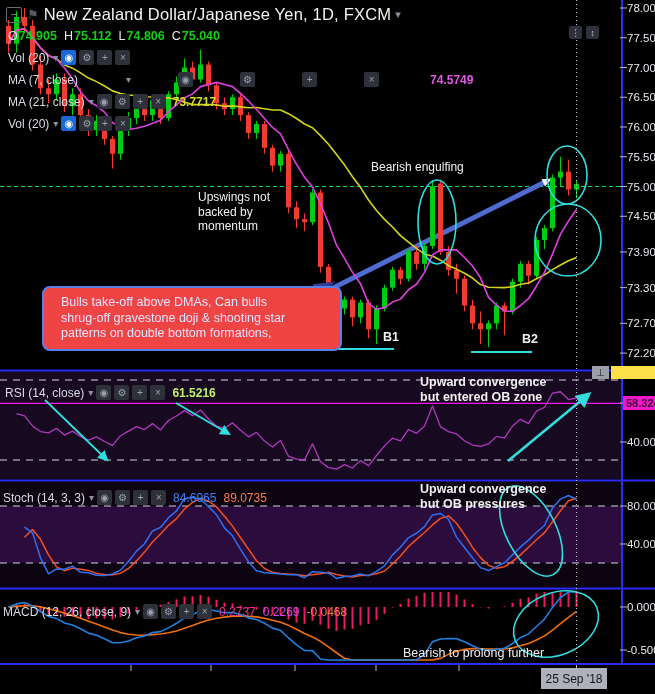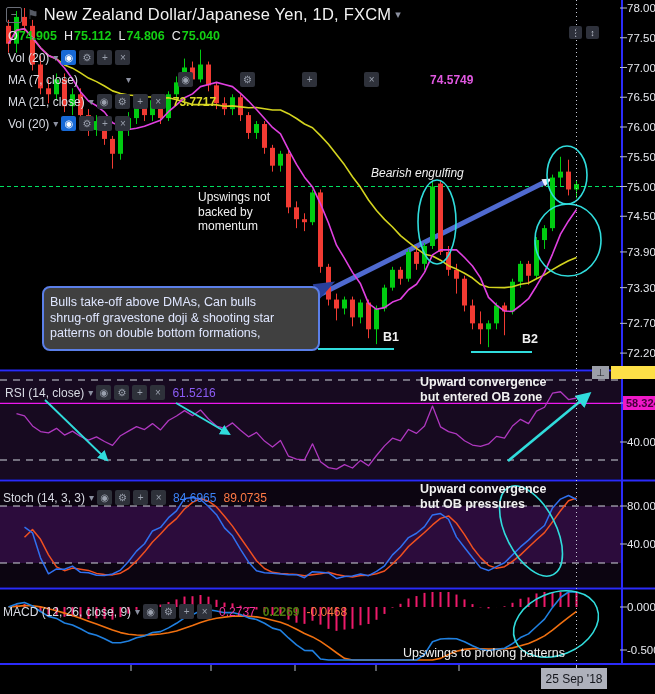--- a/index.html
+++ b/index.html
@@ -15,23 +15,23 @@
   .lgd{color:#d8dbe3;font-size:12px;}
   .ibtn{width:15px;height:15px;background:#2e313a;border-radius:2px;display:inline-flex;
       align-items:center;justify-content:center;color:#9aa0ad;font-size:10px;line-height:1;margin-left:3px;}
   .ibtn.active{background:#1769d6;color:#fff;}
   .val{font-size:12px;font-weight:700;margin-left:7px;}
   .ohlc span{font-size:12.5px;}
   .ohlc .lt{color:#e8e8ea;margin-left:7px;}
   .ohlc .gv{color:#13cf13;font-weight:600;margin-left:1px;}
   .ann{position:absolute;color:#f0f0f0;font-size:12px;line-height:1.22;white-space:pre-line;z-index:5;}
   .ann.b{font-weight:700;font-size:12.5px;}
-  .callout{position:absolute;left:42px;top:286px;width:262px;background:#404040;
+  .callout{position:absolute;left:42px;top:286px;width:262px;background:#ef4444;
       border:2px solid #5b7fe8;border-radius:8px;color:#dfe6ff;font-size:12.5px;line-height:1.25;
-      padding:7px 6px;white-space:pre-line;z-index:5;}
+      padding:7px 17px;white-space:pre-line;z-index:5;}
   .callout-pointer{position:absolute;left:315px;top:280px;width:0;height:0;z-index:4;
       border-left:22px solid #2a3f9a;border-top:5px solid transparent;border-bottom:12px solid transparent;
       transform:rotate(-20deg);}
   .plabel{position:absolute;left:627px;color:#e6e8ee;font-size:11.5px;z-index:5;}
   .tlabel{position:absolute;top:673px;transform:translateX(-50%);color:#d4d6dd;font-size:12px;font-weight:700;z-index:5;margin-top:26px;}
   .tag{position:absolute;display:flex;align-items:center;justify-content:center;z-index:6;}
   .rsi-level-tag{left:623px;top:396px;padding:1px 3px;background:#f018c8;color:#45003a;
       font-size:11px;font-weight:700;}
   .date-tag{left:541px;top:668px;width:66px;height:21px;background:#aeb1bb;color:#14161c;font-size:12px;}
   .low-anchor{left:592px;top:366px;width:17px;height:13px;background:#9b9ea8;color:#1a1c22;font-size:10px;}
@@ -378,39 +378,39 @@
     <span class="caret">▾</span>
     <span class="ibtn active">◉</span>
     <span class="ibtn">⚙</span>
     <span class="ibtn">+</span>
     <span class="ibtn">×</span>
   </div>
 
   <div class="mini-icon" style="left:569px;top:26px;">⋮</div>
   <div class="mini-icon" style="left:586px;top:26px;">↕</div>
 
-  <div class="ann" style="left:371px;top:166px;font-style:italic;">Bearish engulfing</div>
+  <div class="ann" style="left:371px;top:160px;">Bearish engulfing</div>
   <div class="ann" style="left:198px;top:190px;">Upswings not
 backed by
 momentum</div>
   <div class="ann b" style="left:383px;top:330px;">B1</div>
   <div class="ann b" style="left:522px;top:332px;">B2</div>
   <div class="callout-pointer"></div>
   <div class="callout">Bulls take-off above DMAs, Can bulls
 shrug-off gravestone doji &amp; shooting star
 patterns  on double bottom formations,</div>
 
   <div class="row" style="top:384px;left:5px;">
     <span class="lgd">RSI (14, close)</span>
     <span class="caret">▾</span>
     <span class="ibtn">◉</span>
     <span class="ibtn">⚙</span>
     <span class="ibtn">+</span>
     <span class="ibtn">×</span>
-    <span class="val" style="color:#8b5cf6;font-weight:400">61.5216</span>
+    <span class="val" style="color:#bef264;font-weight:700">61.5216</span>
   </div>
   <div class="ann b" style="left:420px;top:375px;">Upward convergence
 but entered OB zone</div>
 
   <div class="row" style="top:489px;left:3px;">
     <span class="lgd">Stoch (14, 3, 3)</span>
     <span class="caret">▾</span>
     <span class="ibtn">◉</span>
     <span class="ibtn">⚙</span>
     <span class="ibtn">+</span>
@@ -422,24 +422,24 @@
 but OB pressures</div>
 
   <div class="row" style="top:603px;left:3px;text-align:right;">
     <span class="lgd">MACD (12, 26, close, 9)</span>
     <span class="caret">▾</span>
     <span class="ibtn">◉</span>
     <span class="ibtn">⚙</span>
     <span class="ibtn">+</span>
     <span class="ibtn">×</span>
     <span class="val" style="color:#f2329a;font-weight:400">0.2737</span>
-    <span class="val" style="color:#4d7c0f;font-weight:700">0.2269</span>
+    <span class="val" style="color:#d946ef;font-weight:400">0.2269</span>
     <span class="val" style="color:#ff7a45;font-weight:400">-0.0468</span>
   </div>
-  <div class="ann" style="left:403px;top:646px;font-size:12.5px">Upswings to prolong patterns</div>
+  <div class="ann" style="left:403px;top:646px;font-size:12.5px">Bearish to prolong further</div>
 
   <div class="tag rsi-level-tag">58.3243</div>
   <div class="plabel" style="top:436px">40.0000</div>
   <div class="plabel" style="top:500px">80.0000</div>
   <div class="plabel" style="top:538px">40.0000</div>
   <div class="plabel" style="top:601px">0.0000</div>
   <div class="plabel" style="top:644px">-0.5000</div>
   <div class="tag low-anchor">⊥</div>
   <div class="tag low-tag">71.953</div>
   <div class="tag date-tag">25 Sep '18</div>

